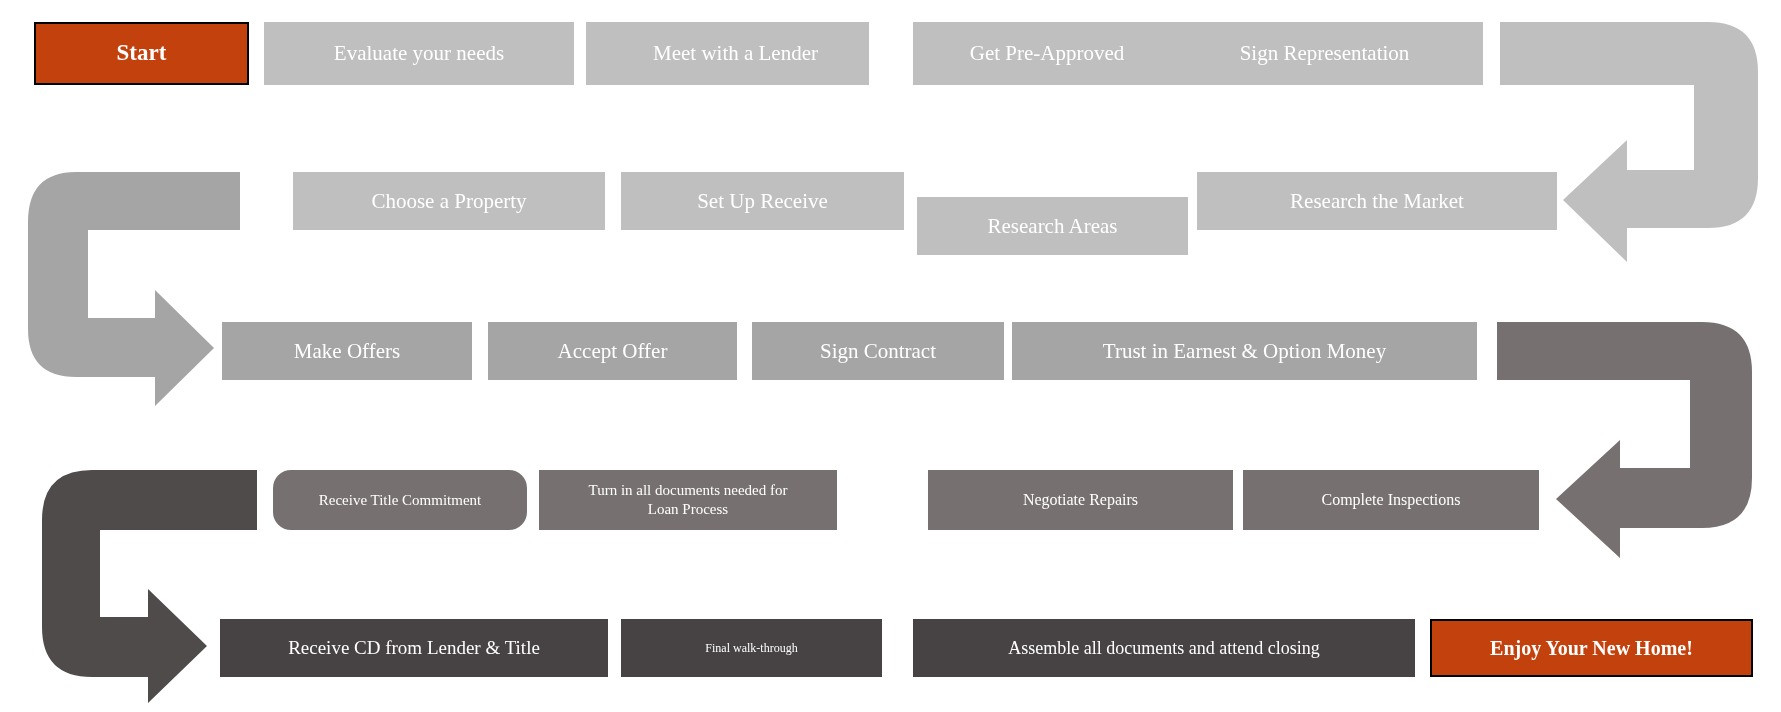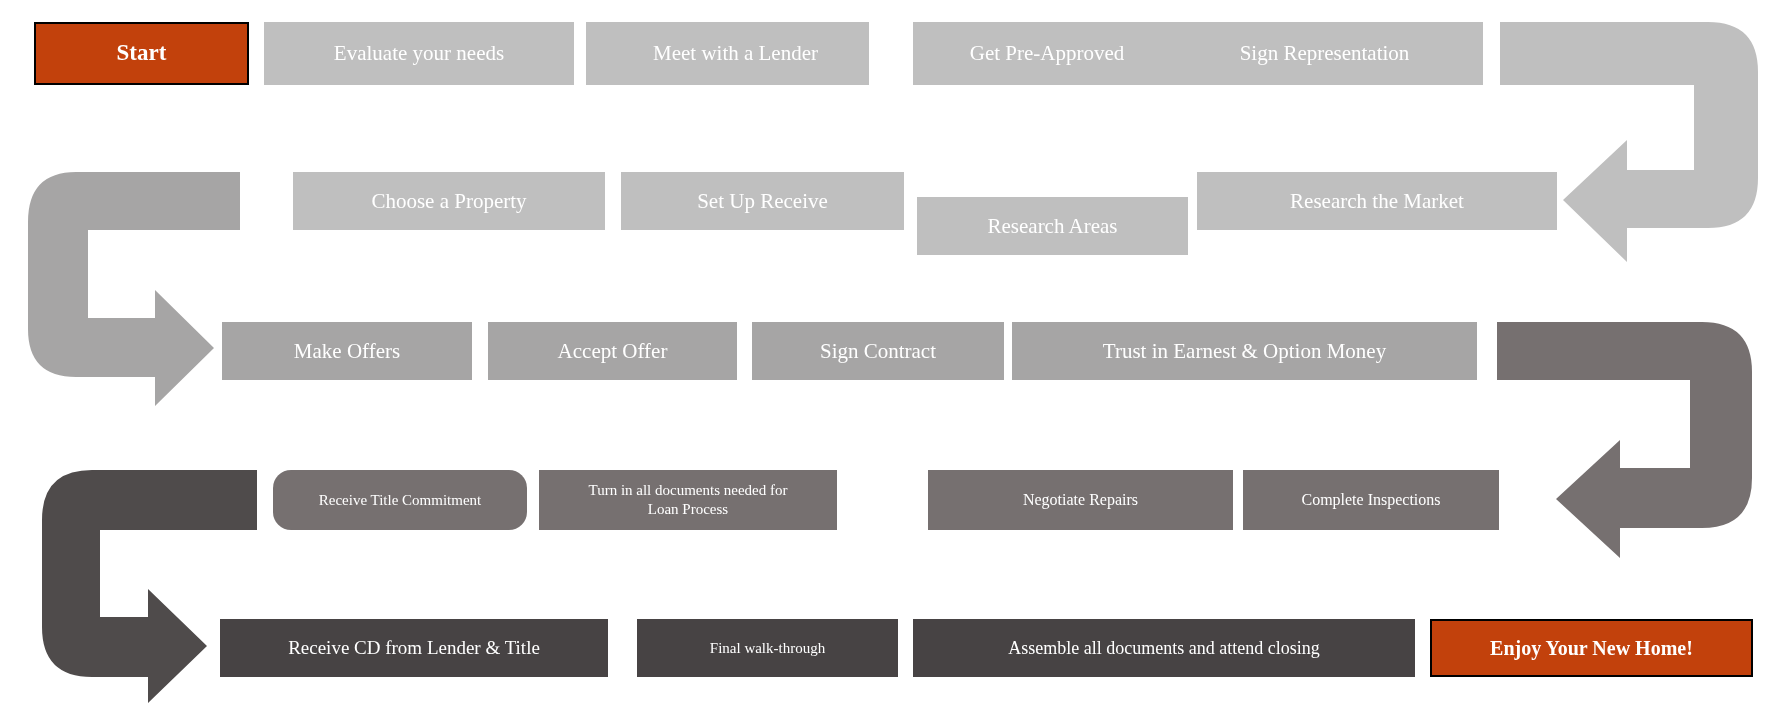--- a/index.html
+++ b/index.html
@@ -83,28 +83,28 @@
 
   <div class="box c-taupe" style="left:273px; top:470px; width:254px; height:60px; font-size:15px;border-radius:18px;">
     <span>Receive Title Commitment</span>
   </div>
   <div class="box c-taupe" style="left:539px; top:470px; width:298px; height:60px; font-size:15px;">
     <span class="wrap-narrow">Turn in all documents needed for Loan Process</span>
   </div>
   <div class="box c-taupe" style="left:928px; top:470px; width:305px; height:60px; font-size:16px;">
     <span>Negotiate Repairs</span>
   </div>
-  <div class="box c-taupe" style="left:1243px; top:470px; width:256px; height:60px; font-size:16px;">
+  <div class="box c-taupe" style="left:1243px; top:470px; width:296px; height:60px; font-size:16px;">
     <span>Complete Inspections</span>
   </div>
 
   <div class="box c-dark" style="left:220px; top:619px; width:388px; height:58px; font-size:19px;">
     <span>Receive CD from Lender &amp; Title</span>
   </div>
-  <div class="box c-dark" style="left:637px; top:619px; width:261px; height:58px; font-size:15px;">
+  <div class="box c-dark" style="left:621px; top:619px; width:261px; height:58px; font-size:12px;">
     <span>Final walk-through</span>
   </div>
   <div class="box c-dark" style="left:913px; top:619px; width:502px; height:58px; font-size:18px;">
     <span>Assemble all documents and attend closing</span>
   </div>
   <div class="box c-accent" style="left:1430px; top:619px; width:323px; height:58px; font-size:20px;">
     <span>Enjoy Your New Home!</span>
   </div>
 
 </div>

